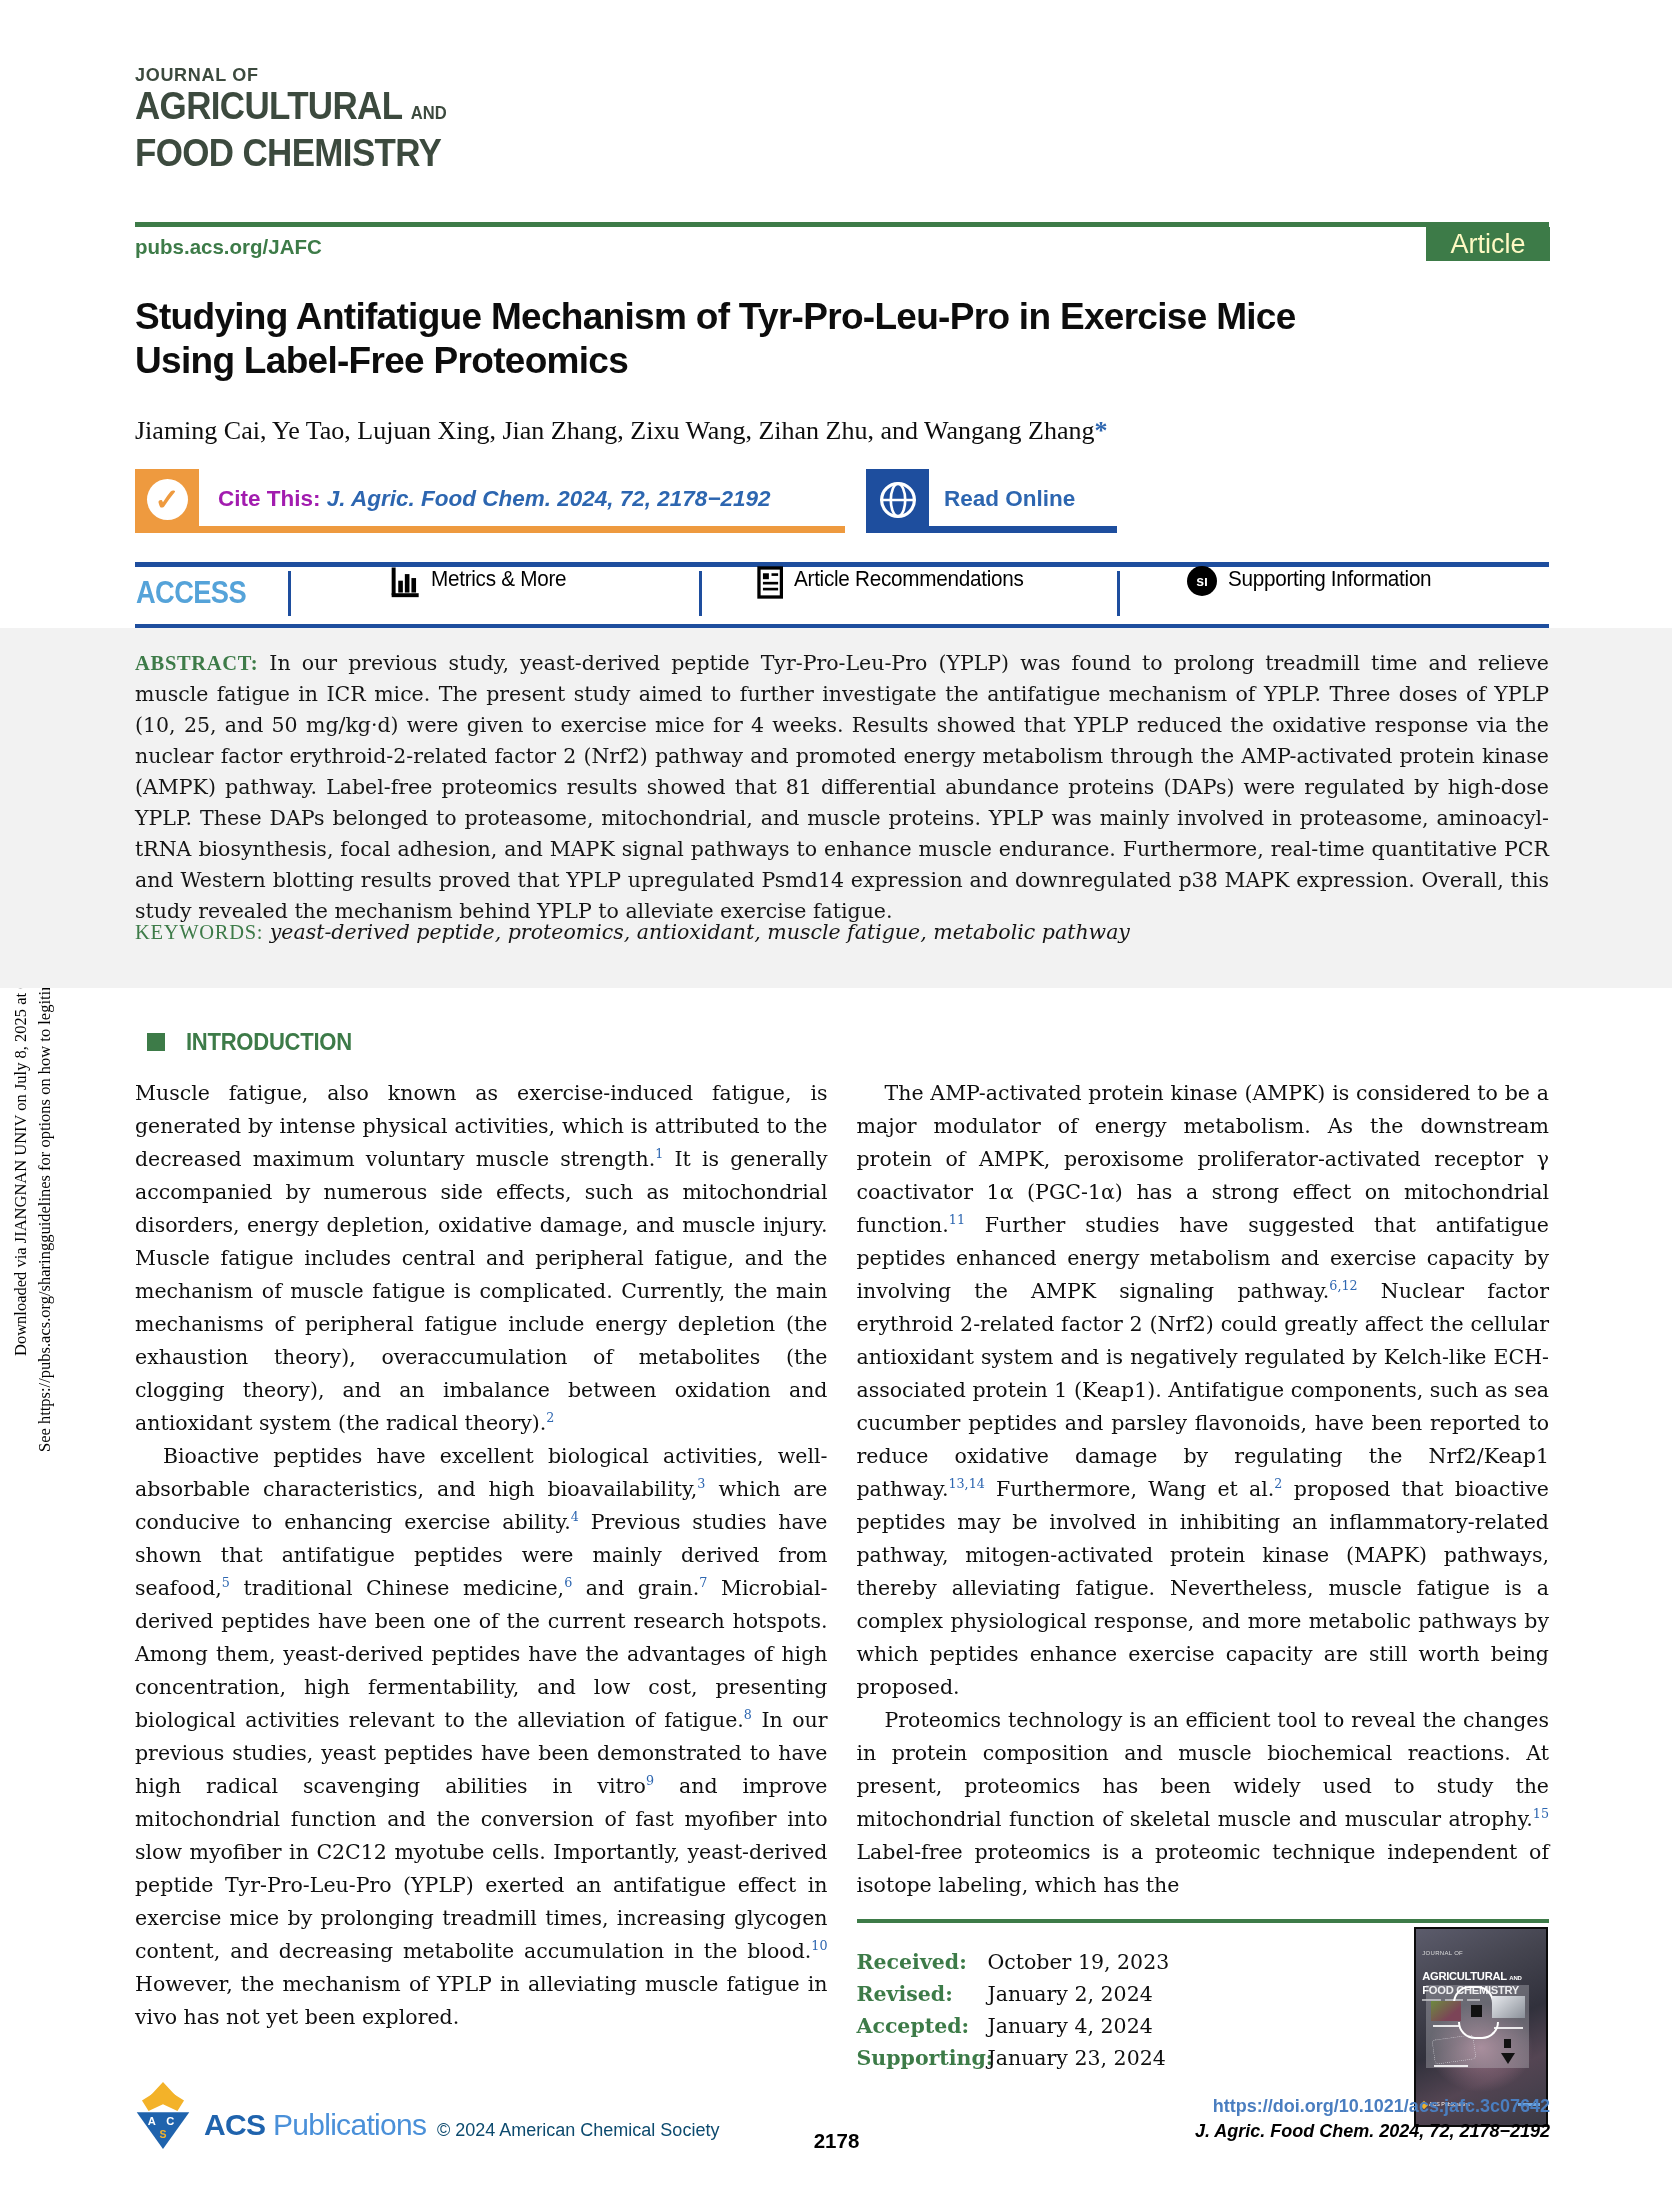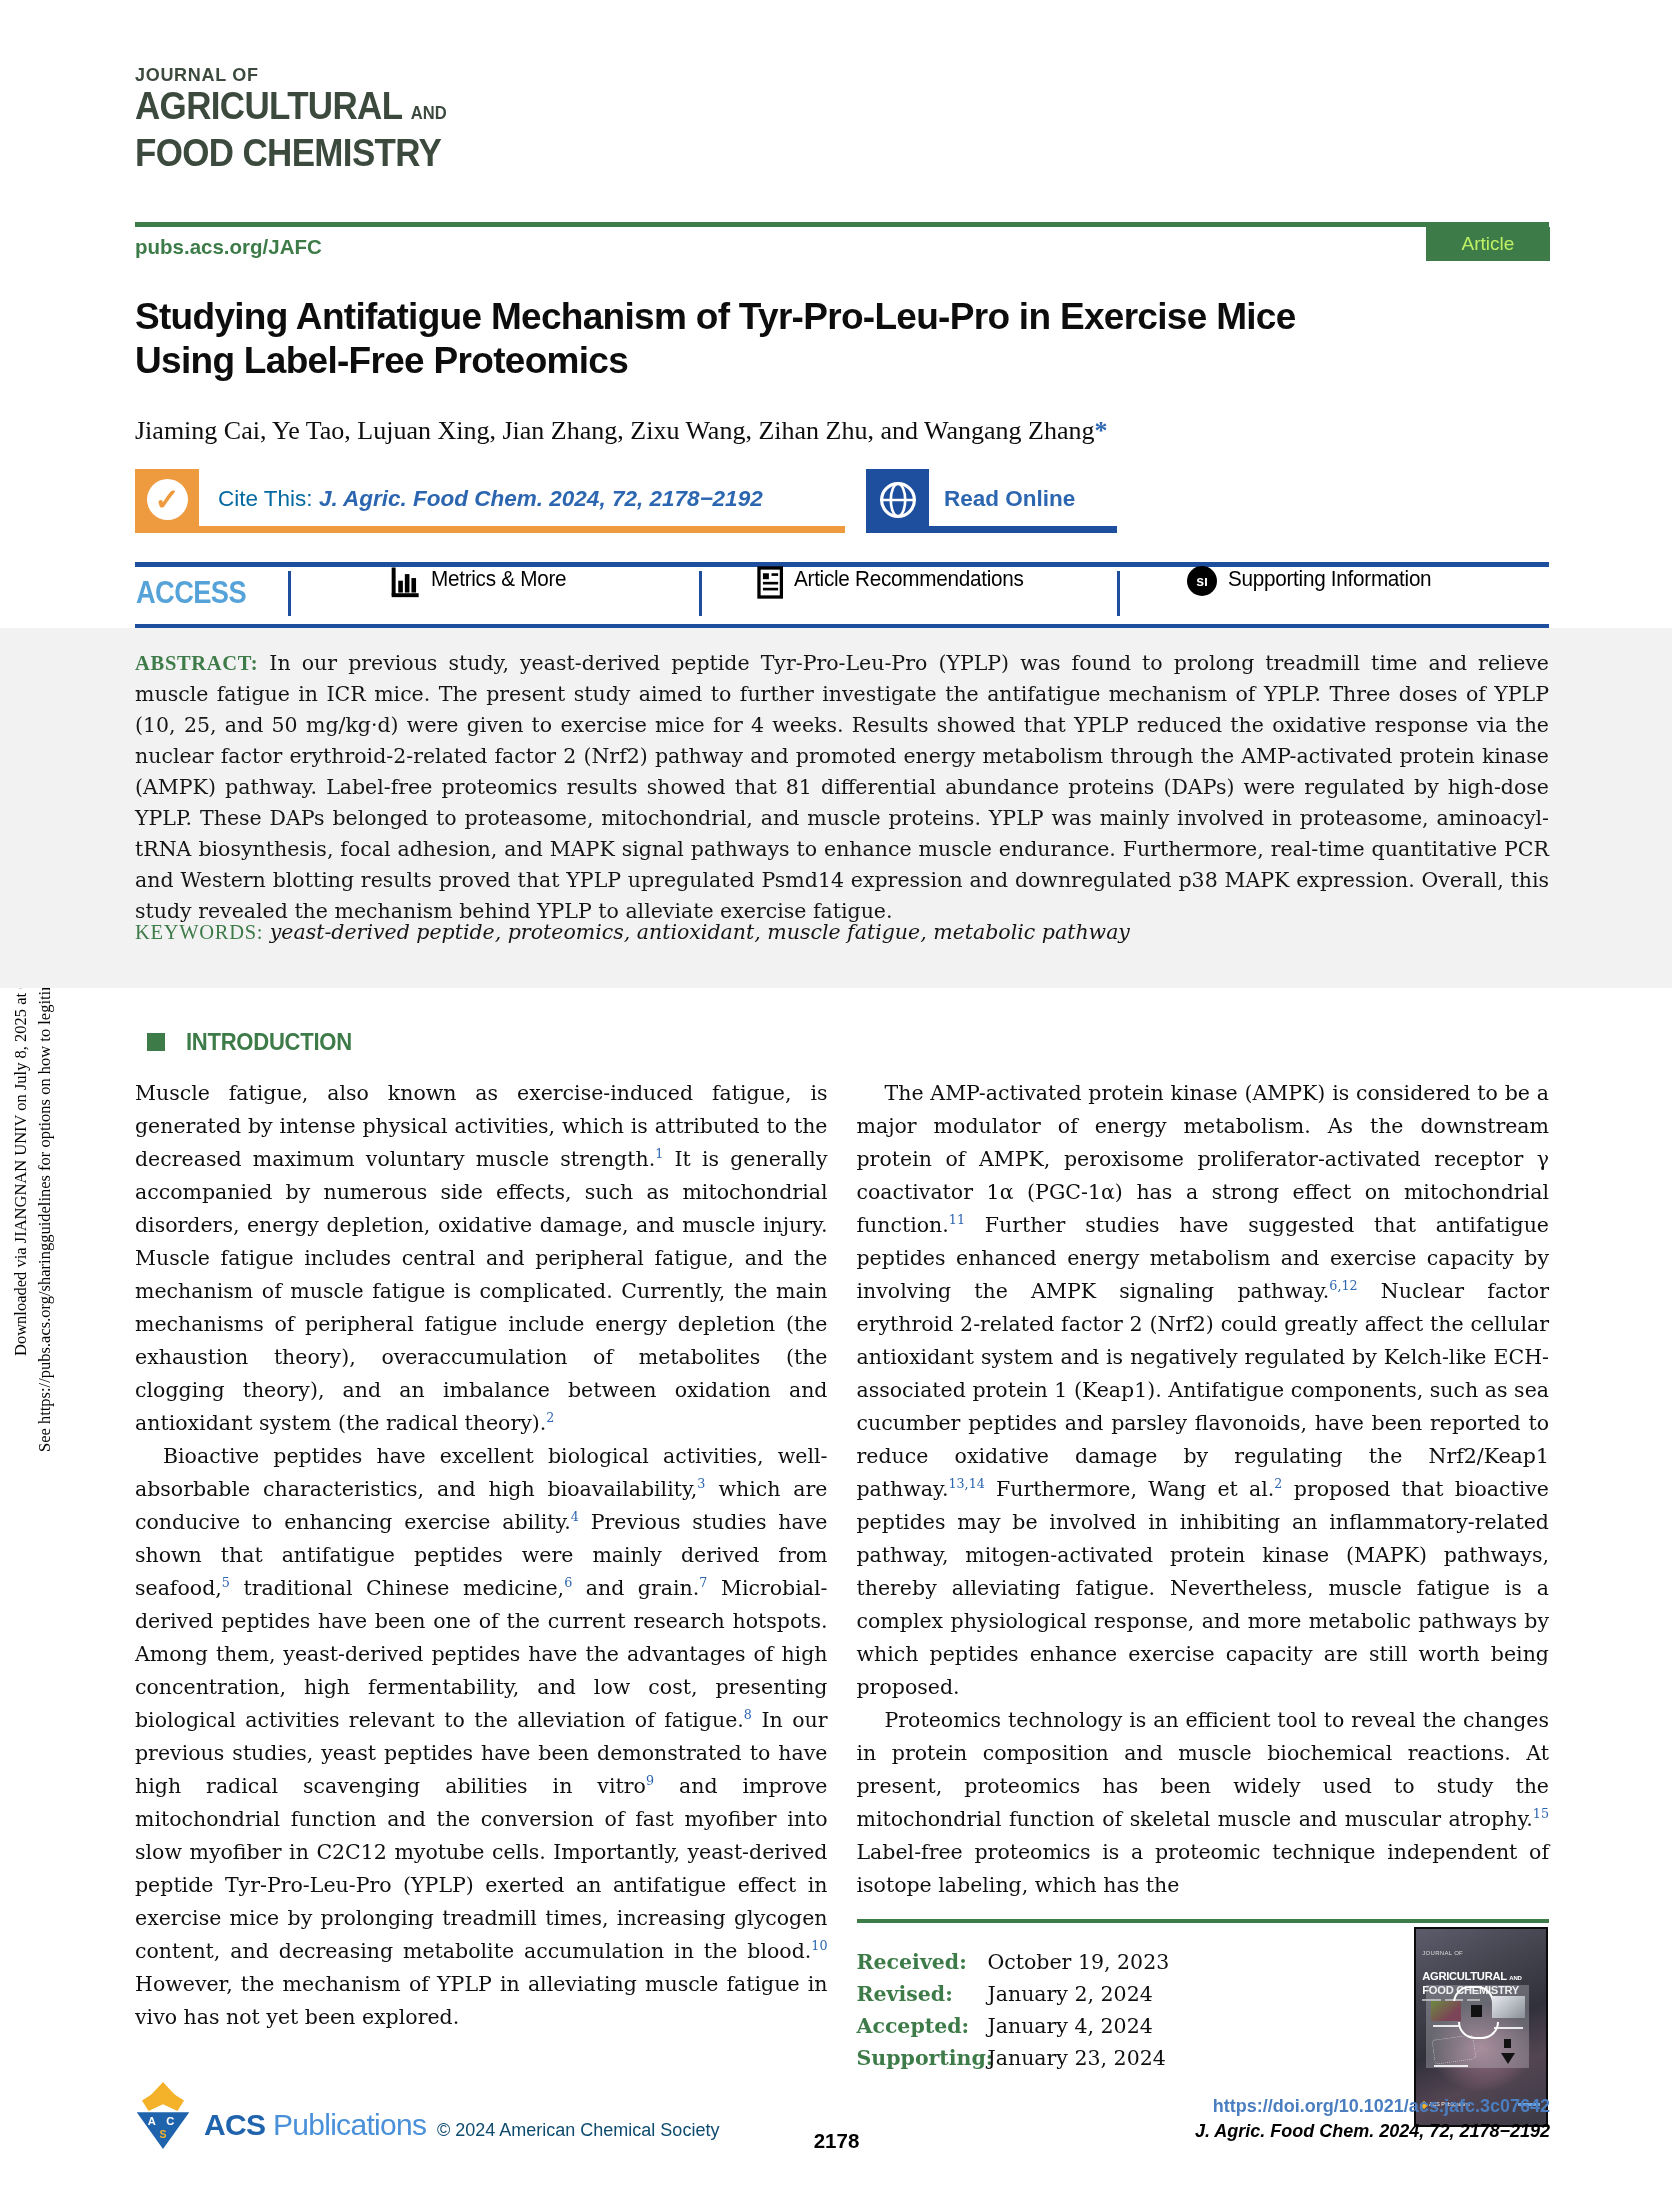--- a/index.html
+++ b/index.html
@@ -16,34 +16,34 @@
   }
   .vnote div{white-space:nowrap;}
   
   .logo{position:absolute;left:135px;top:65px;color:#3c4a3e;font-family:"Liberation Sans",sans-serif;font-weight:bold;}
   .logo .jof{font-size:18px;letter-spacing:0.7px;}
   .logo .l1{font-size:38px;letter-spacing:-0.7px;line-height:40px;transform:scaleX(.92);transform-origin:left;}
   .logo .l1 .and{font-size:18px;letter-spacing:0;}
   .logo .l2{font-size:38px;letter-spacing:-0.7px;line-height:40px;transform:scaleX(.92);transform-origin:left;}
   .rule-green{position:absolute;left:135px;width:1414px;top:222px;height:5.3px;background:#3d7b48;}
   .site-link{position:absolute;left:135px;top:235px;font-family:"Liberation Sans",sans-serif;font-size:20.5px;font-weight:bold;color:#3d7b48;}
-  .article-badge{position:absolute;left:1426px;top:227px;width:124px;height:34px;background:#3d7b48;color:#bef264;
-    font-family:"Liberation Sans",sans-serif;font-size:19px;display:flex;align-items:center;justify-content:center;}
+  .article-badge{position:absolute;left:1426px;top:227px;width:124px;height:34px;background:#3d7b48;color:#fef9c3;
+    font-family:"Liberation Sans",sans-serif;font-size:27px;display:flex;align-items:center;justify-content:center;}
   
   .title{position:absolute;left:135px;top:295px;width:1427px;font-family:"Liberation Sans",sans-serif;
     font-weight:bold;font-size:37px;line-height:44px;color:#0d0d0d;letter-spacing:-0.7px;}
   .authors{position:absolute;left:135px;top:416px;width:1414px;font-family:"Liberation Serif",serif;font-size:26px;color:#0d0d0d;}
   .authors .star{color:#2d66b0;font-weight:bold;}
   
   .cite-icon{position:absolute;left:135px;top:469px;width:64px;height:61px;background:#ee9a3f;display:flex;align-items:center;justify-content:center;}
   .cite-icon .circ{width:41px;height:41px;background:#fff;border-radius:50%;display:flex;align-items:center;justify-content:center;
     color:#ee9a3f;font-family:"Liberation Sans",sans-serif;font-size:30px;font-weight:bold;}
   .cite-underline{position:absolute;left:135px;top:526px;width:710px;height:7.3px;background:#ee9a3f;}
   .cite-text{position:absolute;left:218px;top:486px;font-family:"Liberation Sans",sans-serif;font-size:22.5px;}
-  .cite-text .lbl{font-weight:normal;color:#0369a1;}
+  .cite-text .lbl{font-weight:bold;color:#a21caf;}
   .cite-text .cit{font-weight:bold;font-style:italic;color:#2d66b0;}
   .ro-icon{position:absolute;left:866px;top:469px;width:63px;height:61px;background:#1e4e9e;display:flex;align-items:center;justify-content:center;}
   .ro-underline{position:absolute;left:866px;top:526px;width:251px;height:7.3px;background:#1e4e9e;}
   .ro-text{position:absolute;left:944px;top:486px;font-family:"Liberation Sans",sans-serif;font-size:22.5px;font-weight:bold;color:#2d66b0;}
   
   .rule-blue1{position:absolute;left:135px;width:1414px;top:562px;height:4.6px;background:#1e4e9e;}
   .rule-blue2{position:absolute;left:135px;width:1414px;top:624px;height:4.6px;background:#1e4e9e;}
   .access-row{position:absolute;left:135px;top:566px;width:1414px;height:57px;font-family:"Liberation Sans",sans-serif;}
   .access-label{position:absolute;left:1.3px;top:9.3px;font-size:31px;font-weight:bold;color:#55a3d9;letter-spacing:-0.7px;transform:scaleX(.88);transform-origin:left;}
   .vdiv{position:absolute;top:5.3px;width:2.6px;height:45px;background:#1e4e9e;}

